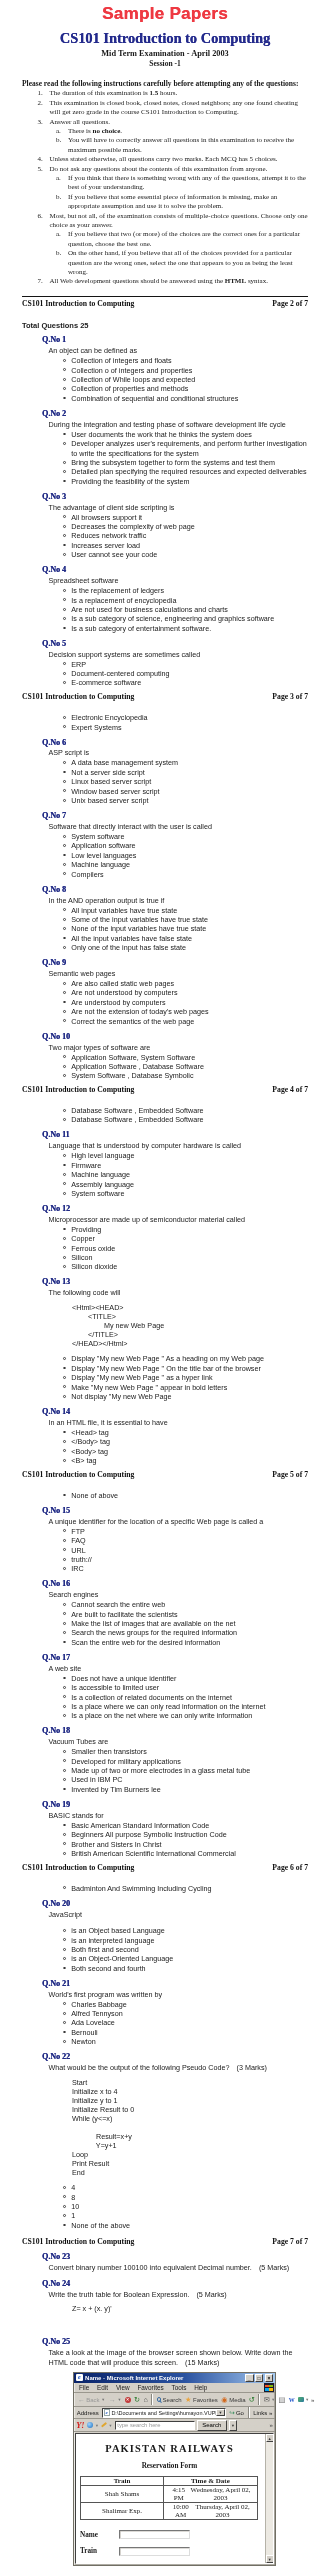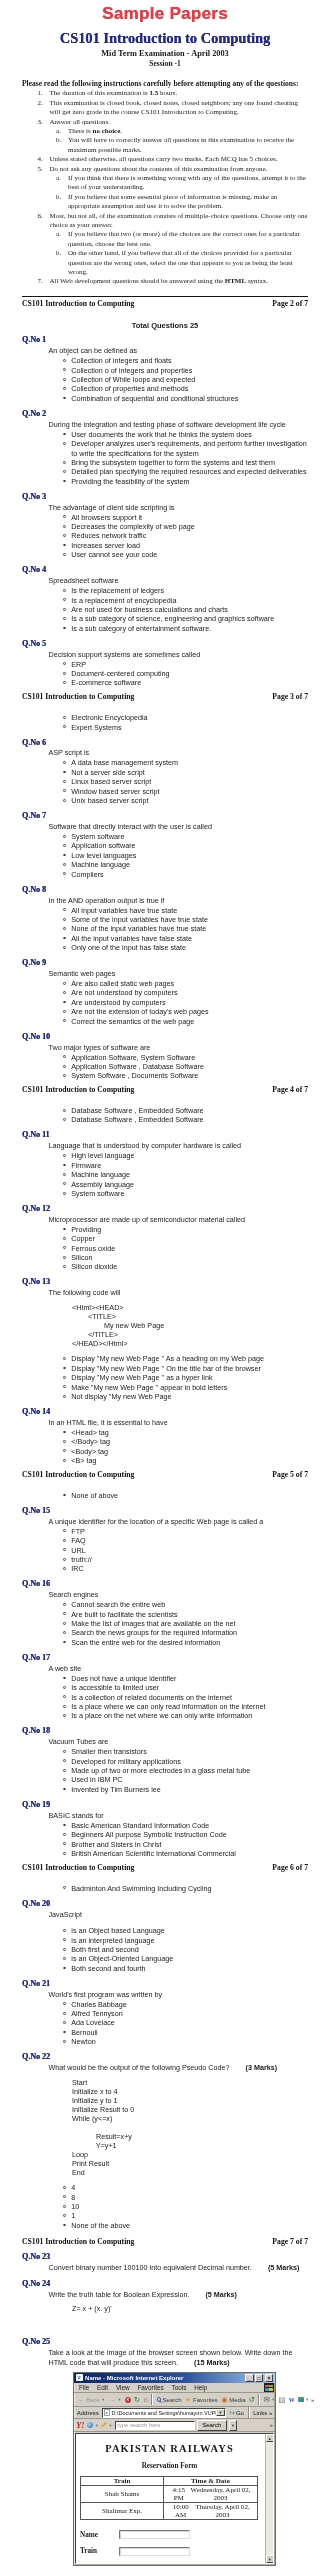--- a/index.html
+++ b/index.html
@@ -21,28 +21,28 @@
   .ins-row.sub .ins-num { margin-left:34px; }
   .ins-txt { flex:1; }
 
   hr.thick { border:none; border-top:1.7px solid #141414; margin:8.8px 0 3.3px 0; }
 
   
   .pghead { display:flex; justify-content:space-between; font:bold 7.7px "Liberation Serif",serif; color:#101010; line-height:8.8px; }
   .pghead.first { margin-bottom:2.2px; }
   .pghead.inq { margin:5.5px 0 11px 0; }
   .pghead.standalone { margin:7.7px 0 3.3px 0; }
-  .total { font:bold 7.5px "Liberation Sans",sans-serif; text-align:center; margin:12px 0 0 0; }
+  .total { font:bold 7.5px "Liberation Sans",sans-serif; text-align:left; margin:12px 0 0 0; }
 
   
   .q { margin-top:6.6px; }
   .q-extra-top { margin-top:25.4px; }
-  .qno { font:bold 8px "Liberation Serif",serif; color:#222c86; line-height:8.8px; margin-bottom:1.1px; text-shadow:0.2px 0 0 #222c86; }
+  .qno { font:bold 8px "Liberation Serif",serif; color:#222c86; line-height:8.8px; margin-bottom:1.1px; text-shadow:0.2px 0 0 #222c86;margin-left:20px; }
   .qtext { font:7.2px "Liberation Sans",sans-serif; line-height:10px; margin-left:26.5px; color:#1a1a1a; }
-  .marks { font-weight:bold; margin-left:16px; }
+  .marks { font-weight:normal; margin-left:7px; }
   .opts { margin-left:41px; }
   .opts.gap-top { margin-top:6.6px; }
   .opt { display:flex; font:7.2px "Liberation Sans",sans-serif; line-height:9.4px; }
   .bullet { width:2.8px; height:2.8px; border:0.6px solid #3a3a3a; border-radius:50%; margin:2.8px 5.5px 0 0; flex:none; }
   .otxt { flex:1; }
   .code { font:7.2px "Liberation Sans",sans-serif; line-height:9px; white-space:pre; margin:4.4px 0 6.6px 50px; }
 
   
   .ie-window { width:203px; margin:3.3px 0 0 51px; background:#d4d0c8; border:0.6px solid #716f64; box-shadow:inset 0.6px 0.6px 0 #fbfaf7, inset -0.6px -0.6px 0 #8a8880; font-family:"Liberation Sans",sans-serif; color:#1a1a1a; }
   .ie-title { height:10.5px; display:flex; align-items:center; padding:0 1.7px; background:linear-gradient(90deg,#0a246a 0%,#2a52a0 55%,#a6caf0 100%); color:#fff; }
@@ -431,21 +431,21 @@
           <div class="opt">
             <span class="bullet"></span>
             <span class="otxt">Application Software, System Software</span>
           </div>
           <div class="opt">
             <span class="bullet"></span>
             <span class="otxt">Application Software , Database Software</span>
           </div>
           <div class="opt">
             <span class="bullet"></span>
-            <span class="otxt">System Software ,  Documents Software</span>
+            <span class="otxt">System Software ,  Database Symbolic</span>
           </div>
         </div>
         <div class="pghead inq">
           <span>CS101 Introduction to Computing</span>
           <span>Page 4 of 7</span>
         </div>
         <div class="opts">
           <div class="opt">
             <span class="bullet"></span>
             <span class="otxt">Database Software , Embedded Software</span>

